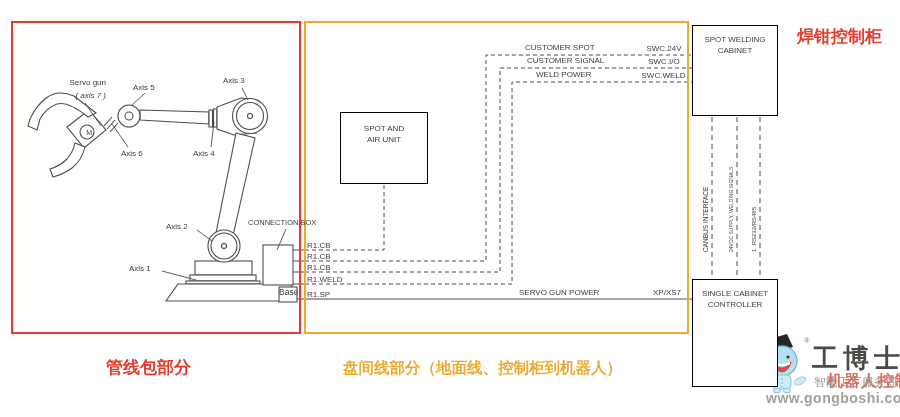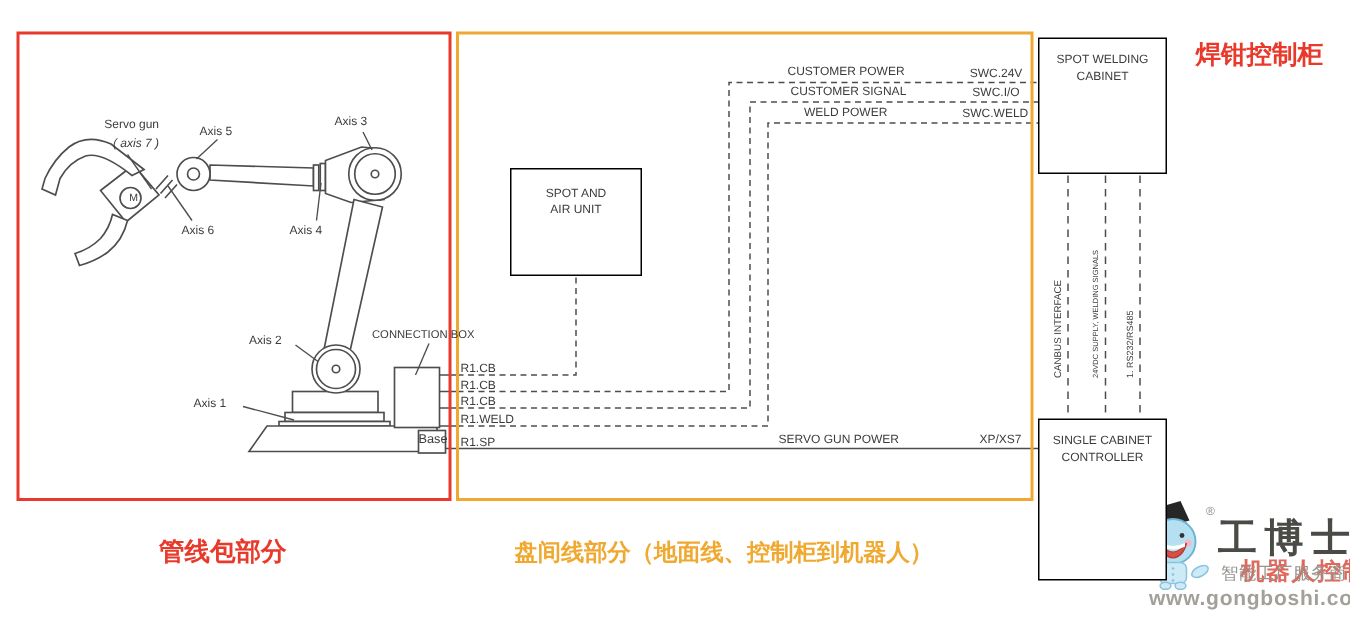--- a/index.html
+++ b/index.html
@@ -153,21 +153,21 @@
   <div class="lbl" style="left:239px;top:288px;font-size:8.5px;padding-left:40px;">Base</div>
   <div class="lbl ctr" style="left:82px;top:128px;width:10px;font-size:7px;">M</div>
   <div class="lbl" style="left:248px;top:218px;font-size:7.5px;">CONNECTION BOX</div>
 
   <div class="lbl" style="left:307px;top:241px;">R1.CB</div>
   <div class="lbl" style="left:307px;top:252px;">R1.CB</div>
   <div class="lbl" style="left:307px;top:263px;">R1.CB</div>
   <div class="lbl" style="left:307px;top:275px;">R1.WELD</div>
   <div class="lbl" style="left:307px;top:290px;">R1.SP</div>
 
-  <div class="lbl" style="left:525px;top:43px;">CUSTOMER POWER</div>
+  <div class="lbl" style="left:525px;top:43px;">CUSTOMER SPOT</div>
   <div class="lbl rgt" style="left:640px;top:44px;width:48px;">SWC.24V</div>
   <div class="lbl" style="left:527px;top:56px;">CUSTOMER SIGNAL</div>
   <div class="lbl rgt" style="left:640px;top:57px;width:48px;">SWC.I/O</div>
   <div class="lbl" style="left:536px;top:70px;">WELD POWER</div>
   <div class="lbl rgt" style="left:637px;top:71px;width:53px;">SWC.WELD</div>
 
   <div class="lbl" style="left:519px;top:288px;">SERVO GUN POWER</div>
   <div class="lbl" style="left:653px;top:288px;">XP/XS7</div>
 
   <div class="vtext" style="left:702px;top:252px;font-size:6.5px;">CANBUS INTERFACE</div>

